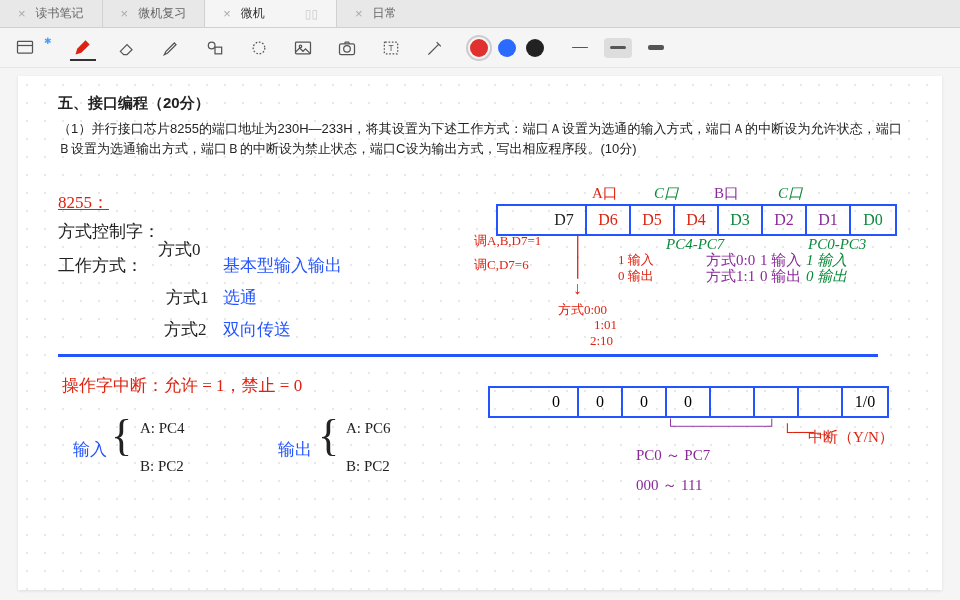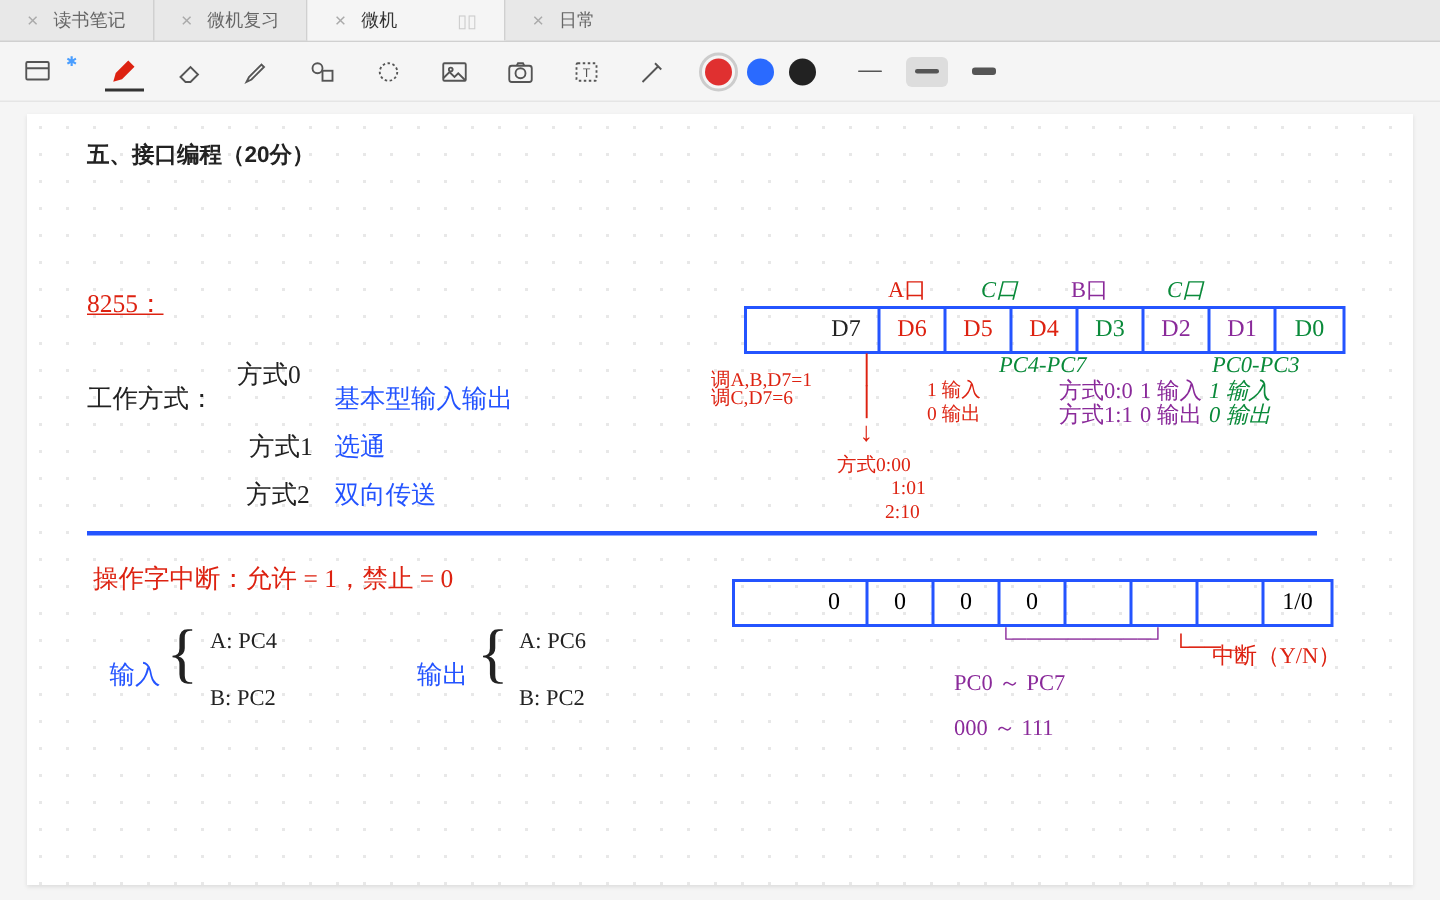--- a/index.html
+++ b/index.html
@@ -140,22 +140,24 @@
         <div class="thick-line" style="width:16px;height:3px"></div>
       </div>
     <div class="thick">
         <div class="thick-line" style="width:16px;height:5px"></div>
       </div>
   </div>
 </div>
 
 <div class="page">
   <div class="title">五、接口编程（20分）</div>
+  <div class="problem">（1）并行接口芯片8255的端口地址为230H—233H，将其设置为下述工作方式：端口Ａ设置为选通的输入方式，端口Ａ的中断设为允许状态，端口Ｂ设置为选通输出方式，端口Ｂ的中断设为禁止状态，端口C设为输出方式，写出相应程序段。(10分)</div>
 
   <div class="hand h-red s17" style="top:115px;left:40px;text-decoration:underline">8255：</div>
+  <div class="hand h-black s17" style="top:144px;left:40px">方式控制字：</div>
   <div class="hand h-black s17" style="top:178px;left:40px">工作方式：</div>
   <div class="hand h-black s17" style="top:162px;left:140px">方式0</div>
   <div class="hand h-blue s17" style="top:178px;left:205px">基本型输入输出</div>
   <div class="hand h-black s17" style="top:210px;left:148px">方式1</div>
   <div class="hand h-blue s17" style="top:210px;left:205px">选通</div>
   <div class="hand h-black s17" style="top:242px;left:146px">方式2</div>
   <div class="hand h-blue s17" style="top:242px;left:205px">双向传送</div>
 
   <div class="hand h-red s15" style="top:108px;left:574px">A口</div>
   <div class="hand h-green s15" style="top:108px;left:636px">C口</div>
@@ -166,21 +168,21 @@
     <div class="bit" style="color:#222">D7</div>
     <div class="bit" style="color:#d21">D6</div>
     <div class="bit" style="color:#d21">D5</div>
     <div class="bit" style="color:#d21">D4</div>
     <div class="bit" style="color:#0a8a3a">D3</div>
     <div class="bit" style="color:#8a2a9a">D2</div>
     <div class="bit" style="color:#8a2a9a">D1</div>
     <div class="bit" style="color:#0a8a3a">D0</div>
   </div>
 
-  <div class="hand h-red s13" style="top:168px;left:456px">调A,B,D7=1</div>
+  <div class="hand h-red s13" style="top:156px;left:456px">调A,B,D7=1</div>
   <div class="hand h-red s13" style="top:180px;left:456px">调C,D7=6</div>
   <div class="hand h-red s13" style="top:175px;left:600px">1 输入</div>
   <div class="hand h-red s13" style="top:191px;left:600px">0 输出</div>
   <div class="hand h-green s11" style="top:160px;left:648px">PC4-PC7</div>
   <div class="hand h-green s11" style="top:160px;left:790px">PC0-PC3</div>
   <div class="hand h-purple s11" style="top:175px;left:688px">方式0:0</div>
   <div class="hand h-purple s11" style="top:191px;left:688px">方式1:1</div>
   <div class="hand h-purple s11" style="top:175px;left:742px">1 输入</div>
   <div class="hand h-purple s11" style="top:191px;left:742px">0 输出</div>
   <div class="hand h-green s11" style="top:175px;left:788px">1 输入</div>

